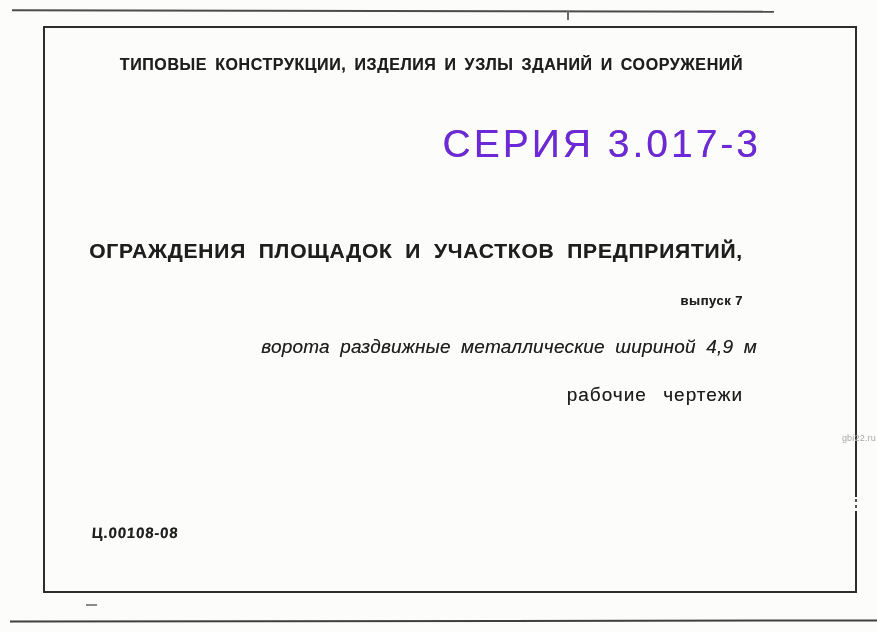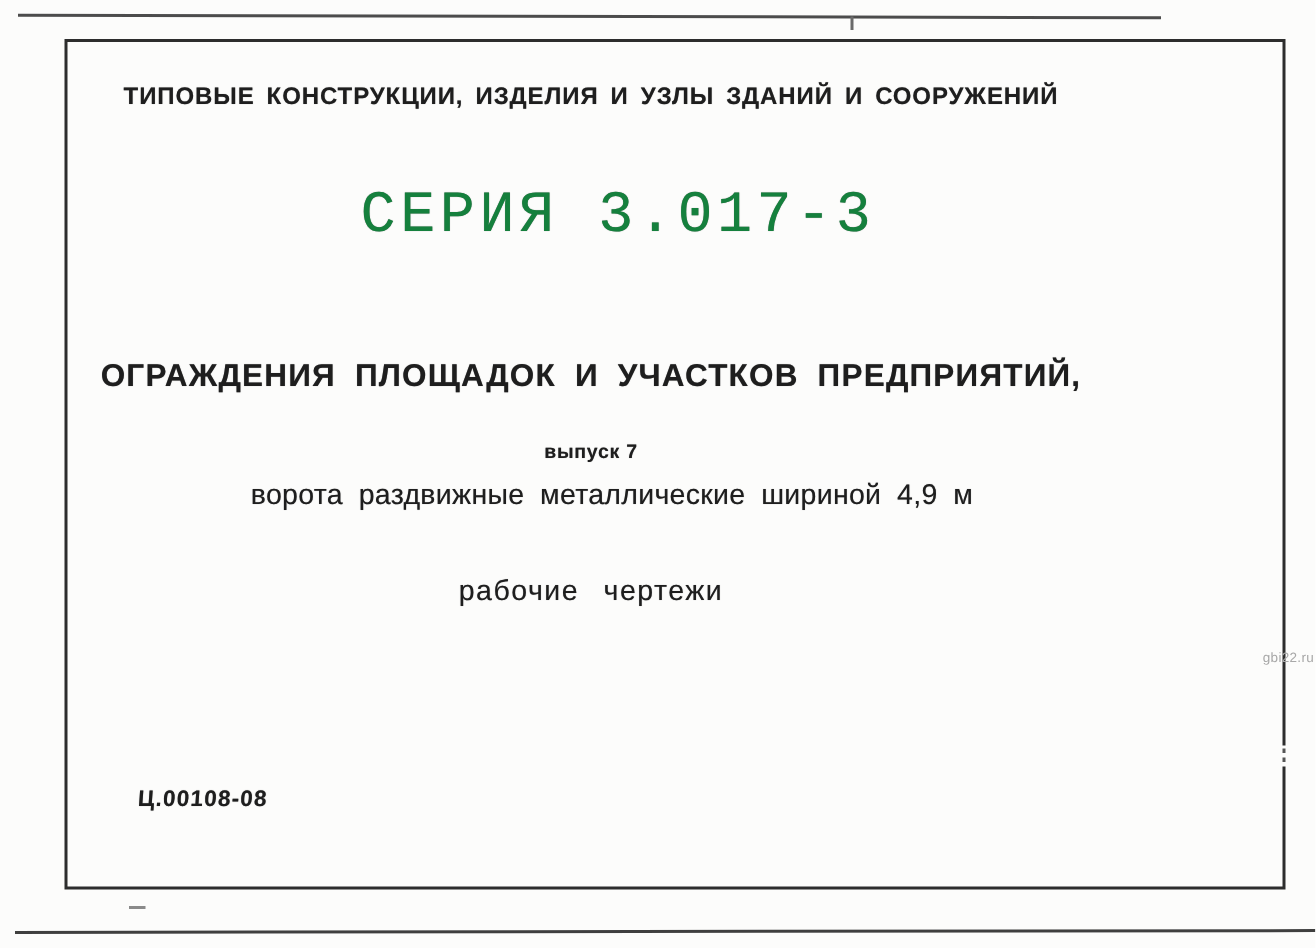--- a/index.html
+++ b/index.html
@@ -75,39 +75,38 @@
     height: 3px;
     background: #555;
   }
   .frame-gap-dot.d1 { top: 499px; }
   .frame-gap-dot.d2 { top: 505px; }
   
   .tblock {
     position: absolute;
     left: 45px;
     width: 698px;
-    text-align: center;
+    text-align: right;
     white-space: nowrap;
     text-shadow: 0 0 0.5px rgba(20,20,20,0.55);
   }
   .doc-header {
     top: 56px;
     font-size: 16px;
     font-weight: bold;
     letter-spacing: 0.6px;
     word-spacing: 3px;
   }
   .series-title {
     top: 122px;
     font-size: 39px;
     font-weight: 400;
     letter-spacing: 3px;
-    color: #15803d;
+    color: #6d28d9;
     margin-left: 18px;
-    font-family: Liberation Mono, monospace;
   }
   .main-title {
     font-size: 21px;
     font-weight: bold;
     letter-spacing: 0.8px;
     word-spacing: 6px;
     margin-top: 28px;
   }
   .main-title.l1 { top: 211px; }
   .main-title.l2 { top: 244px; }
@@ -116,21 +115,21 @@
     font-size: 13px;
     font-weight: bold;
     letter-spacing: 0.5px;
   }
   .subtitle {
     font-size: 19px;
     font-weight: 500;
     letter-spacing: 0.2px;
     word-spacing: 5px;
   }
-  .subtitle.l1 { top: 320px; margin-left: 14px; }
+  .subtitle.l1 { top: 336px; margin-left: 14px; font-style: italic; }
   .subtitle.l2 { top: 347px; }
   .subtitle.l3 { top: 384px; word-spacing: 10px; letter-spacing: 1px; }
   .doc-code {
     position: absolute;
     left: 92px;
     top: 524px;
     font-size: 15px;
     font-weight: bold;
     letter-spacing: 0.8px;
     transform: skewX(-4deg);

